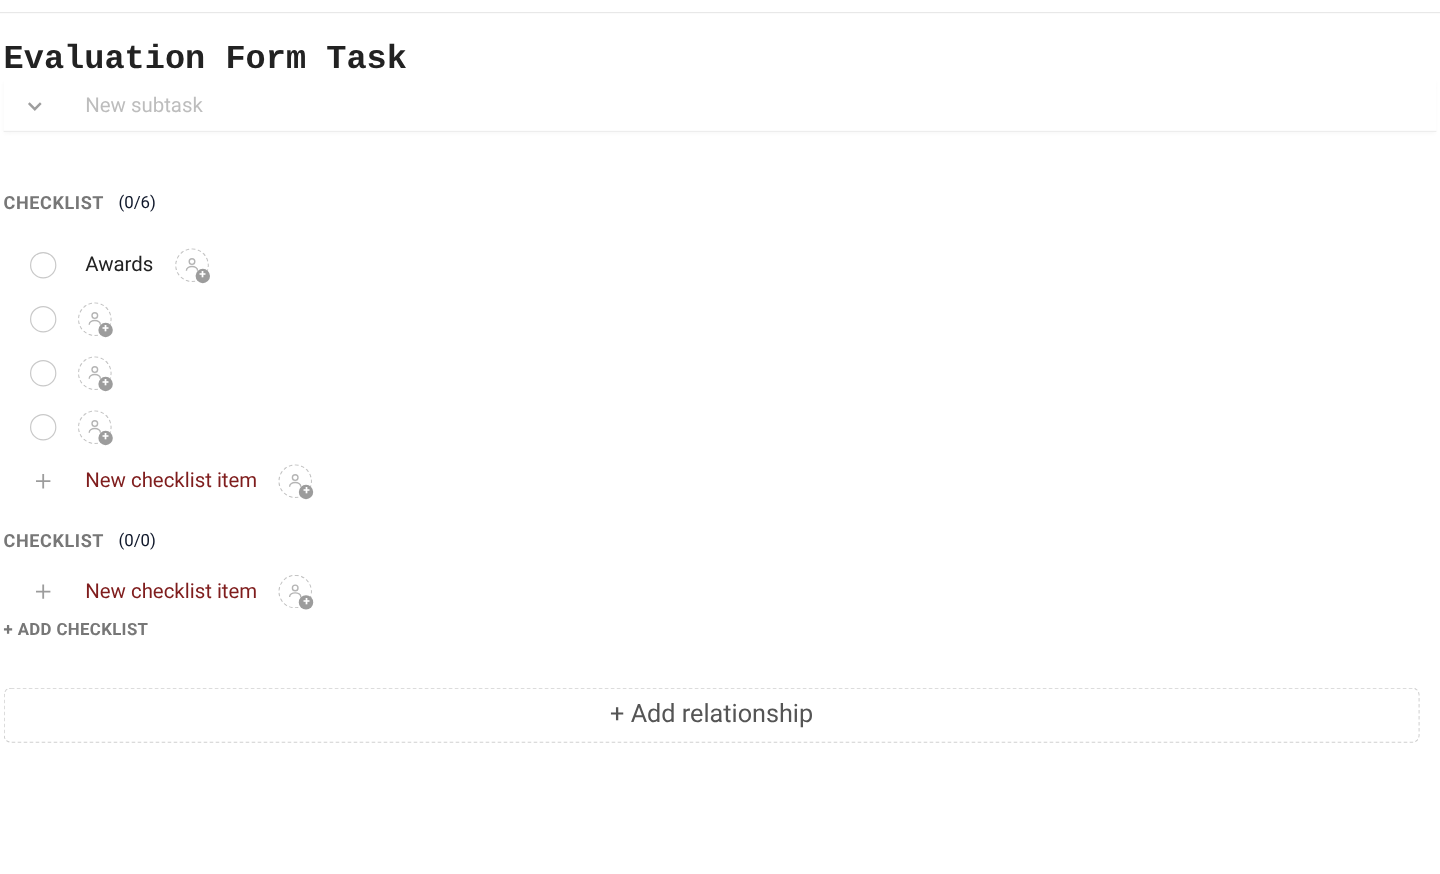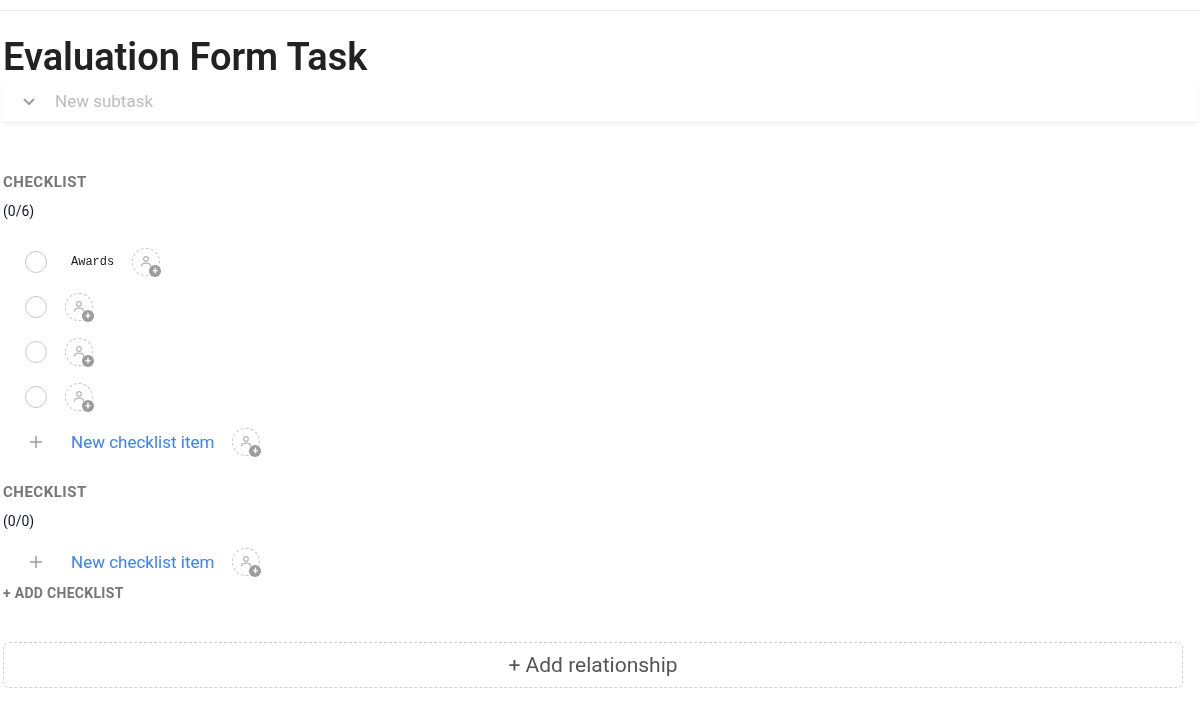--- a/index.html
+++ b/index.html
@@ -13,49 +13,49 @@
     }
     .divider-top {
       height: 1px;
       background: #e8e8e8;
       margin-top: 10px;
     }
     .container {
       padding: 0 3px;
     }
     .page-title {
-      font-size: 38px;
+      font-size: 28px;
       font-weight: 600;
       color: #222;
       margin-top: 24px;
       margin-bottom: 0;
+      font-family: Liberation Mono, monospace;
     }
     .subtask-row {
       display: flex;
       align-items: center;
       height: 44px;
       padding-left: 20px;
       border-bottom: 1px solid #ededed;
       box-shadow: 0 2px 4px rgba(0,0,0,0.04);
       margin-top: 0;
     }
     .chevron-down {
       color: #9e9e9e;
     }
     .subtask-placeholder {
       color: #bdbdbd;
       font-size: 17px;
-      margin-left: 20px;
+      margin-left: 36px;
     }
     .section-header {
       display: flex;
-      align-items: flex-start;
+      align-items: center;
       gap: 12px;
       margin-top: 50px;
-      flex-direction: column;
     }
     .section-header.second {
       margin-top: 20px;
     }
     .section-label {
       font-size: 15px;
       font-weight: 700;
       color: #777;
       letter-spacing: 0.5px;
     }
@@ -75,23 +75,22 @@
     }
     .checkbox-circle {
       width: 22px;
       height: 22px;
       border: 1.5px solid #c9c9c9;
       border-radius: 50%;
       flex-shrink: 0;
       cursor: pointer;
     }
     .checklist-text {
-      font-size: 12px;
+      font-size: 17px;
       color: #222;
-      font-family: Liberation Mono, monospace;
     }
     .assignee-dotted {
       width: 28px;
       height: 28px;
       border: 1.5px dashed #c4c4c4;
       border-radius: 50%;
       position: relative;
       flex-shrink: 0;
       cursor: pointer;
       margin-left: -6px;
@@ -132,21 +131,21 @@
     .plus-icon {
       width: 22px;
       display: flex;
       align-items: center;
       justify-content: center;
       color: #9c9c9c;
       flex-shrink: 0;
     }
     .add-item-text {
       font-size: 17px;
-      color: #3b82f6;
+      color: #7f1d1d;
     }
     .add-checklist-btn {
       font-size: 14px;
       font-weight: 700;
       color: #777;
       letter-spacing: 0.3px;
       cursor: pointer;
       display: inline-block;
     }
     .relationship-box {

